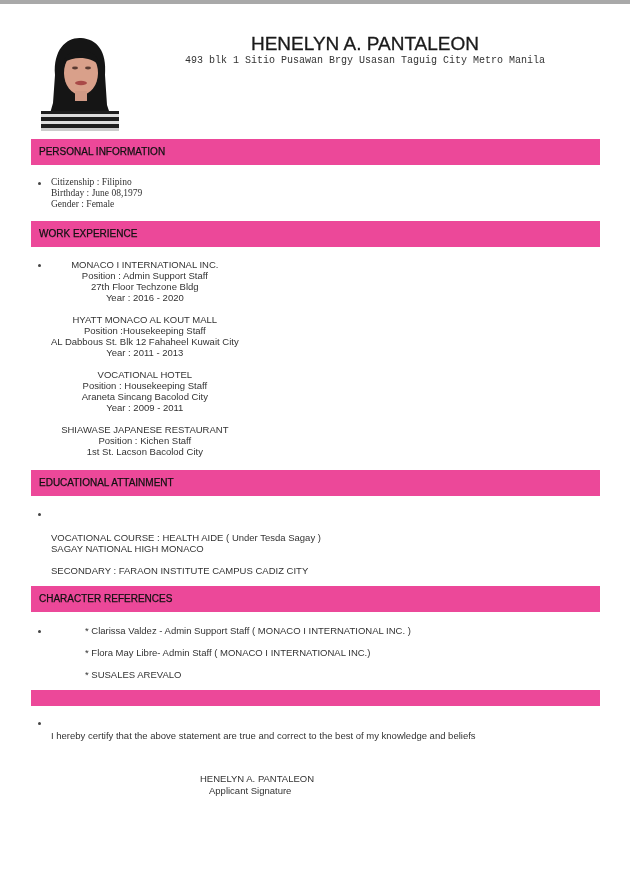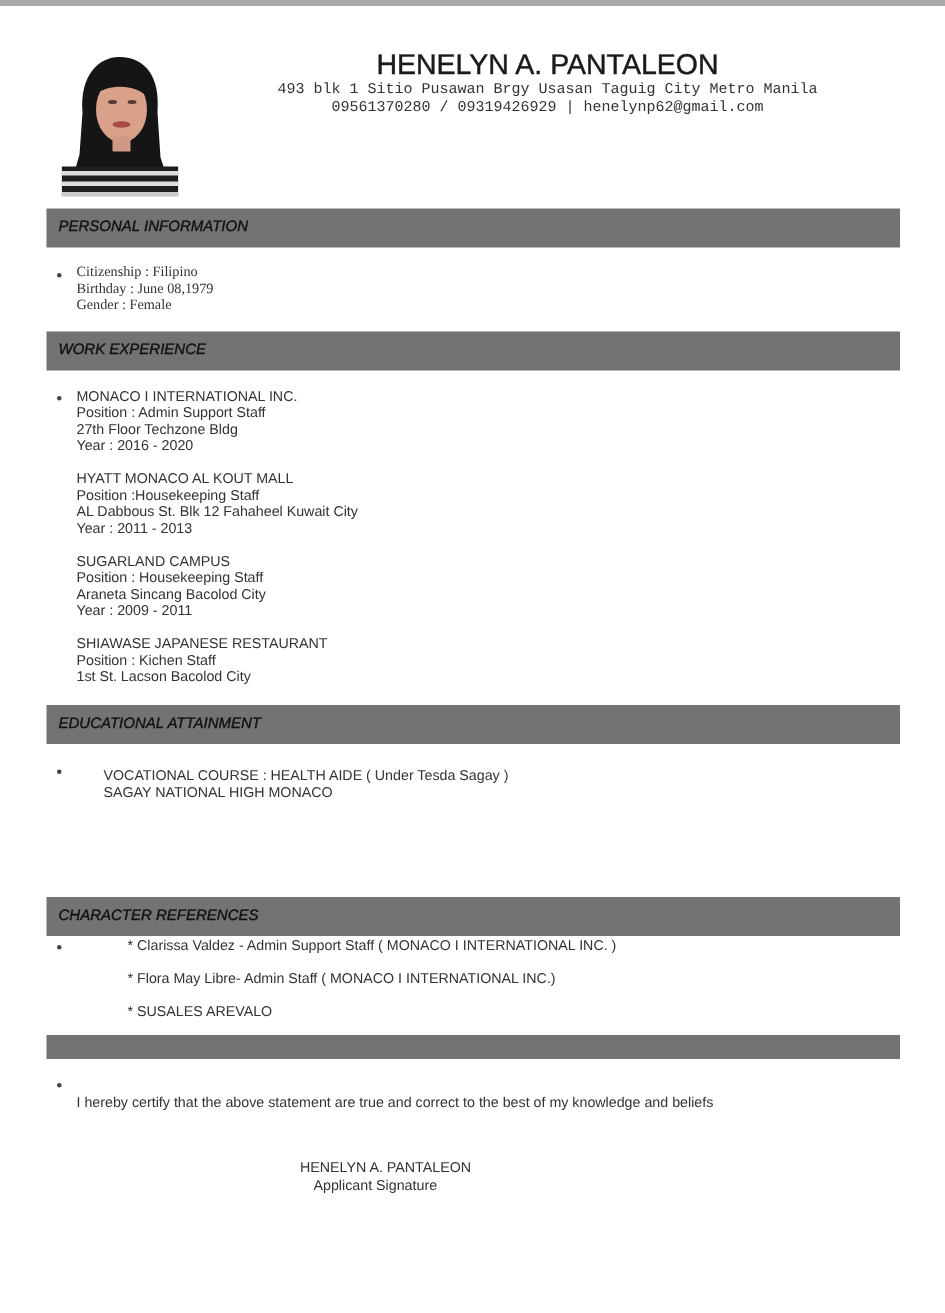--- a/index.html
+++ b/index.html
@@ -4,21 +4,21 @@
   <style>
     * { margin: 0; padding: 0; box-sizing: border-box; }
     html, body { width: 630px; height: 875px; background: #ffffff; overflow: hidden; }
     body { font-family: "Liberation Sans", sans-serif; color: #222; position: relative; }
     .topbar { position: absolute; left: 0; top: 0; width: 630px; height: 4px; background: #a9a9a9; }
     .photo { position: absolute; left: 41px; top: 35px; width: 78px; height: 96px; background: #fff; overflow: hidden; }
     .photo svg { display: block; }
     .header { position: absolute; left: 150px; top: 33px; width: 430px; text-align: center; }
     .name { font-size: 19px; font-weight: 400; letter-spacing: 0px; color: #1a1a1a; line-height: 22px; -webkit-text-stroke: 0.3px #1a1a1a; }
     .contact { font-size: 10px; color: #333; line-height: 12px; font-family: Liberation Mono, monospace; }
-    .section-bar { position: absolute; left: 31px; width: 569px; height: 26px; background: #737373; font-style: italic; }
+    .section-bar { position: absolute; left: 31px; width: 569px; height: 26px; background: #ec4899; }
     .section-bar span { position: absolute; left: 8px; top: 7px; font-size: 10px; color: #111; font-weight: 400; -webkit-text-stroke: 0.25px #111; }
     .block { position: absolute; left: 51px; font-size: 9.5px; color: #333; line-height: 11px; }
     .bullet { position: absolute; left: 38px; width: 3px; height: 3px; border-radius: 50%; background: #444; }
     .gap { height: 11px; }
     .sig { position: absolute; left: 200px; top: 773px; font-size: 9.5px; color: #333; line-height: 12px; }
     .sig div:nth-child(2) { padding-left: 9px; }
   </style>
 </head>
 <body>
 
@@ -37,78 +37,78 @@
     <rect x="0" y="76" width="78" height="20" fill="#1e1e1e"></rect>
     <rect x="0" y="79" width="78" height="3" fill="#dddddd"></rect>
     <rect x="0" y="86" width="78" height="3" fill="#dddddd"></rect>
     <rect x="0" y="93" width="78" height="3" fill="#cccccc"></rect>
   </svg>
 </div>
 
 <div class="header">
   <div class="name">HENELYN A. PANTALEON</div>
   <div class="contact">493 blk 1 Sitio Pusawan Brgy Usasan Taguig City Metro Manila</div>
-  <div class="contact">09561370280 / 09319426929 | henelynp62@gmail.com</div>
 </div>
 
 <div class="section-bar" style="top:139px;">
   <span>PERSONAL INFORMATION</span>
 </div>
 <div class="bullet" style="top:182px;"></div>
 <div class="block" style="top:177px;font-family:Liberation Serif, serif;">
   <div>Citizenship : Filipino</div>
   <div>Birthday : June 08,1979</div>
   <div>Gender : Female</div>
 </div>
 
 <div class="section-bar" style="top:221px;">
   <span>WORK EXPERIENCE</span>
 </div>
 <div class="bullet" style="top:264px;"></div>
-<div class="block" style="top:259px;">
+<div class="block" style="top:259px;text-align:center;">
   <div>
     <div>MONACO I INTERNATIONAL INC.</div>
     <div>Position : Admin Support Staff</div>
     <div>27th Floor Techzone Bldg</div>
     <div>Year : 2016 - 2020</div>
   </div>
   <div class="gap"></div>
   <div>
     <div>HYATT MONACO AL KOUT MALL</div>
     <div>Position :Housekeeping Staff</div>
     <div>AL Dabbous St. Blk 12 Fahaheel Kuwait City</div>
     <div>Year : 2011 - 2013</div>
   </div>
   <div class="gap"></div>
   <div>
-    <div>SUGARLAND CAMPUS</div>
+    <div>VOCATIONAL HOTEL</div>
     <div>Position : Housekeeping Staff</div>
     <div>Araneta Sincang Bacolod City</div>
     <div>Year : 2009 - 2011</div>
   </div>
   <div class="gap"></div>
   <div>
     <div>SHIAWASE JAPANESE RESTAURANT</div>
     <div>Position : Kichen Staff</div>
     <div>1st St. Lacson Bacolod City</div>
   </div>
 </div>
 
 <div class="section-bar" style="top:470px;">
   <span>EDUCATIONAL ATTAINMENT</span>
 </div>
 <div class="bullet" style="top:513px;"></div>
-<div class="block" style="top:512px;margin-left:18px;">
+<div class="block" style="top:532px;">
   <div>VOCATIONAL COURSE : HEALTH AIDE ( Under Tesda Sagay )</div>
   <div>SAGAY NATIONAL HIGH MONACO</div>
   <div class="gap"></div>
+  <div>SECONDARY : FARAON INSTITUTE CAMPUS CADIZ CITY</div>
   <div class="gap"></div>
 </div>
 
-<div class="section-bar" style="top:586px;margin-top:12px;">
+<div class="section-bar" style="top:586px;">
   <span>CHARACTER REFERENCES</span>
 </div>
 <div class="bullet" style="top:630px;"></div>
 <div class="block" style="top:625px;margin-left:34px;">
   <div>* Clarissa Valdez - Admin Support Staff ( MONACO I INTERNATIONAL INC. )</div>
   <div class="gap"></div>
   <div>* Flora May Libre- Admin Staff  ( MONACO I INTERNATIONAL INC.)</div>
   <div class="gap"></div>
   <div>* SUSALES AREVALO</div>
 </div>

